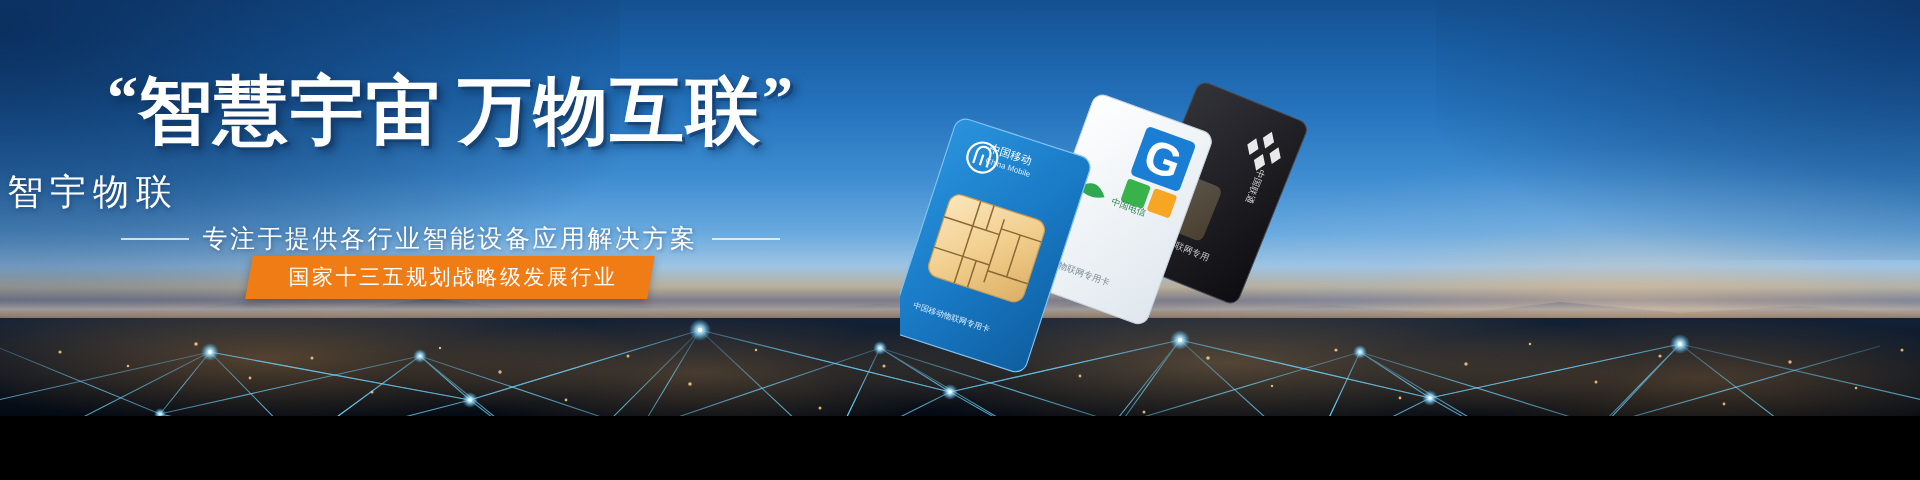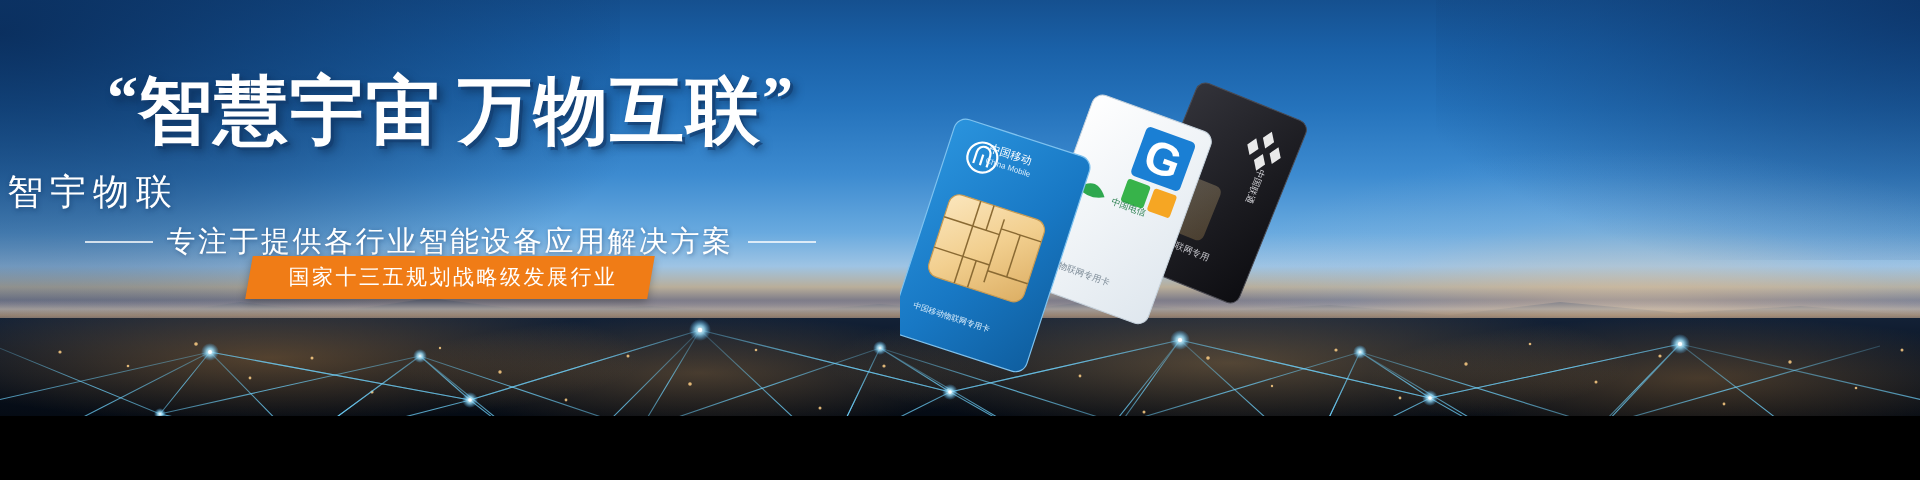--- a/index.html
+++ b/index.html
@@ -138,21 +138,21 @@
     position:absolute;
     left:0; top:222px; width:900px;
     display:flex; align-items:center; justify-content:center;
     gap:14px;
   }
   .rule {
     width:68px; height:2px;
     background:rgba(255,255,255,.75);
   }
   .tagline {
-    font-size:29px;
+    font-size:25px;
     color:#ffffff;
     letter-spacing:2.5px;
     white-space:nowrap;
     text-shadow:1px 1px 4px rgba(10,45,90,0.45);
     font-family:"Liberation Sans","DejaVu Sans",sans-serif;
   }
 
   .badge-wrap {
     position:absolute;
     left:0; top:256px; width:900px;

